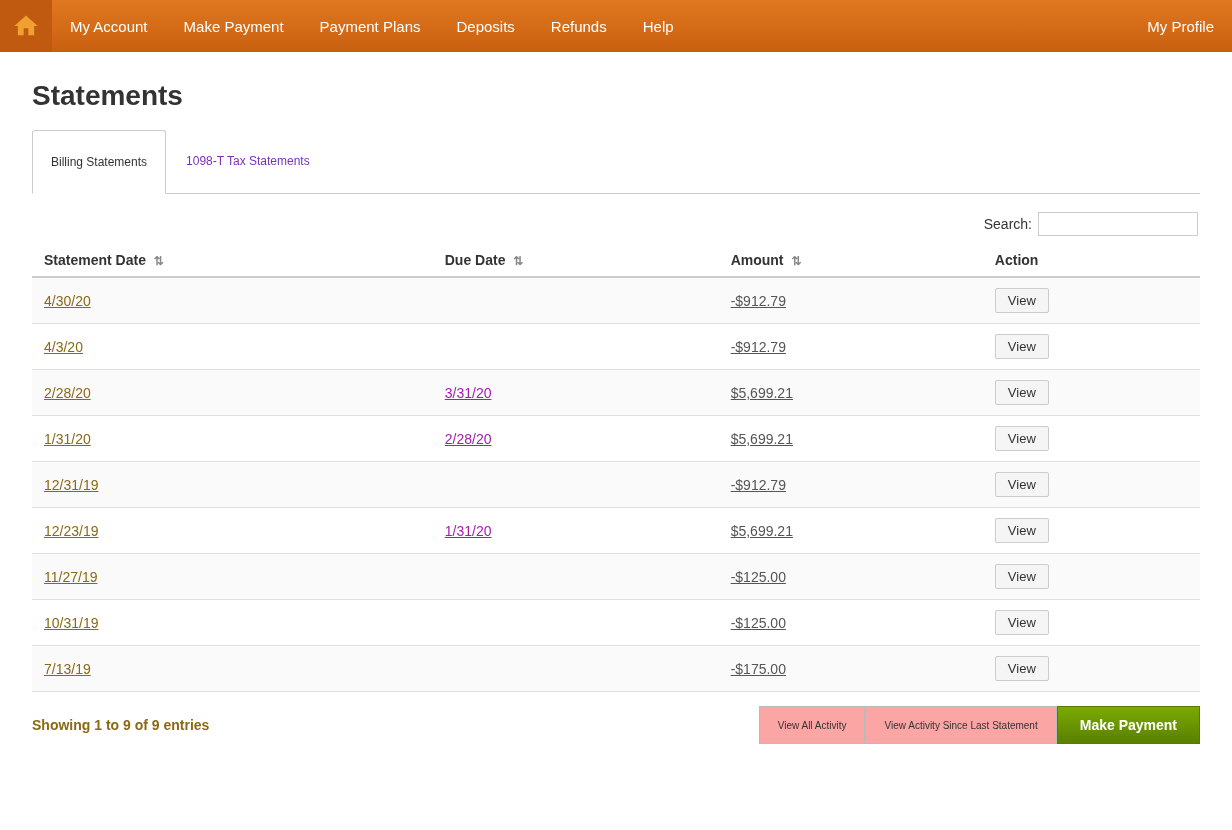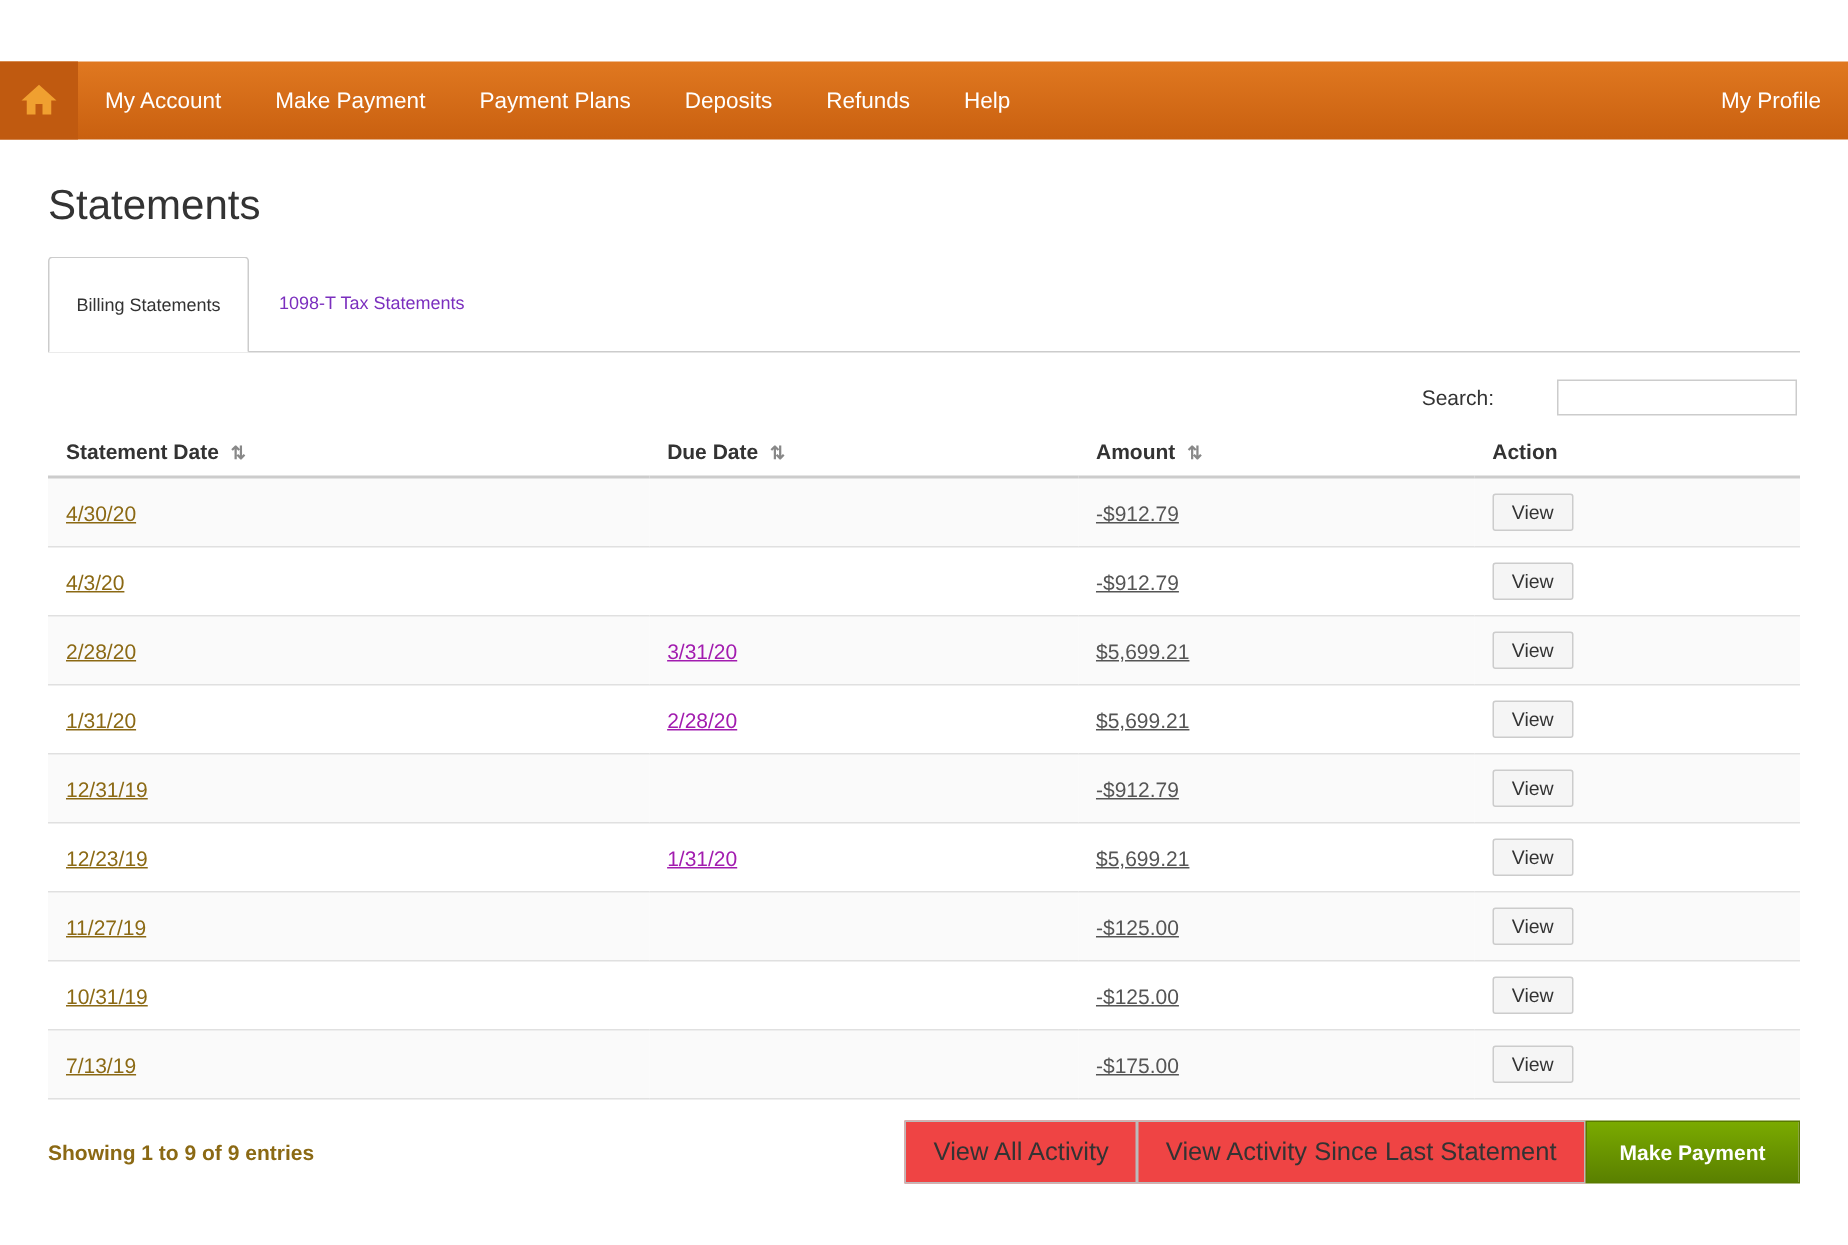--- a/index.html
+++ b/index.html
@@ -3,21 +3,21 @@
   <meta charset="utf-8">
   <style>
     * { box-sizing: border-box; margin: 0; padding: 0; }
     body { font-family: Arial, sans-serif; font-size: 14px; background: #fff; color: #333; }
 
     
     nav {
       background: #d2691e;
       background: linear-gradient(to bottom, #e07820, #c96010);
       display: flex; align-items: center;
-      height: 52px; padding: 0 0 0 0; margin-top: 41px;
+      height: 52px; padding: 0 0 0 0;
     }
     nav .home-icon {
       width: 52px; height: 52px;
       background: #c05a10;
       display: flex; align-items: center; justify-content: center;
       flex-shrink: 0;
     }
     nav .home-icon svg { width: 28px; height: 28px; fill: #f0a030; }
     nav .nav-links { display: flex; align-items: center; flex: 1; gap: 0; }
     nav .nav-item {
@@ -26,37 +26,37 @@
       text-decoration: none; white-space: nowrap;
     }
     nav .my-profile {
       margin-left: auto; color: #fff; font-size: 15px;
       padding: 0 18px; cursor: pointer; height: 52px;
       display: flex; align-items: center;
     }
 
     
     .main { padding: 28px 32px 0 32px; }
-    h1 { font-size: 28px; font-weight: normal; color: #333; margin-bottom: 18px; }
+    h1 { font-size: 28px; font-weight: bold; color: #333; margin-bottom: 18px; }
 
     
     .tabs { display: flex; border-bottom: 1px solid #ccc; margin-bottom: 18px; }
     .tab {
       padding: 24px 18px; cursor: pointer; font-size: 12px;
       border: 1px solid #ccc; border-bottom: none;
       background: #f5f5f5; color: #333; margin-right: 2px;
       border-radius: 3px 3px 0 0;
     }
     .tab.active { background: #fff; border-bottom: 1px solid #fff; margin-bottom: -1px; color: #333; }
     .tab.link-style { background: transparent; border: none; color: #7b2fbe; border-bottom: none; text-align: right; }
 
     
     .search-row {
       display: flex; justify-content: flex-end; align-items: center;
-      margin-bottom: 8px; padding-right: 2px; gap: 36px;
+      margin-bottom: 8px; padding-right: 2px;
     }
     .search-row label { margin-right: 6px; font-size: 14px; }
     .search-row input {
       border: 1px solid #ccc; padding: 3px 6px; font-size: 14px;
       width: 160px; outline: none;
     }
 
     
     table { width: 100%; border-collapse: collapse; }
     thead tr { border-bottom: 2px solid #ccc; }
@@ -82,22 +82,22 @@
     
     .footer-row {
       display: flex; justify-content: space-between; align-items: center;
       margin-top: 14px; padding-bottom: 16px;
     }
     .showing-text { color: #555; font-size: 14px; }
     .showing-text span { color: #8b6914; font-weight: bold; }
 
     .footer-buttons { display: flex; gap: 0; }
     .btn-outline {
-      border: 1px solid #bbb; background: #ef4444; padding: 10px 18px;
-      cursor: pointer; font-size: 17px; color: #333;
+      border: 1px solid #bbb; background: #fca5a5; padding: 10px 18px;
+      cursor: pointer; font-size: 10px; color: #333;
     }
     .btn-green {
       border: 1px solid #5a7a00; background: #6a9000;
       background: linear-gradient(to bottom, #7aaa00, #5a8000);
       padding: 10px 22px; cursor: pointer; font-size: 14px;
       color: #fff; font-weight: bold;
     }
   </style>
 </head>
 <body>

